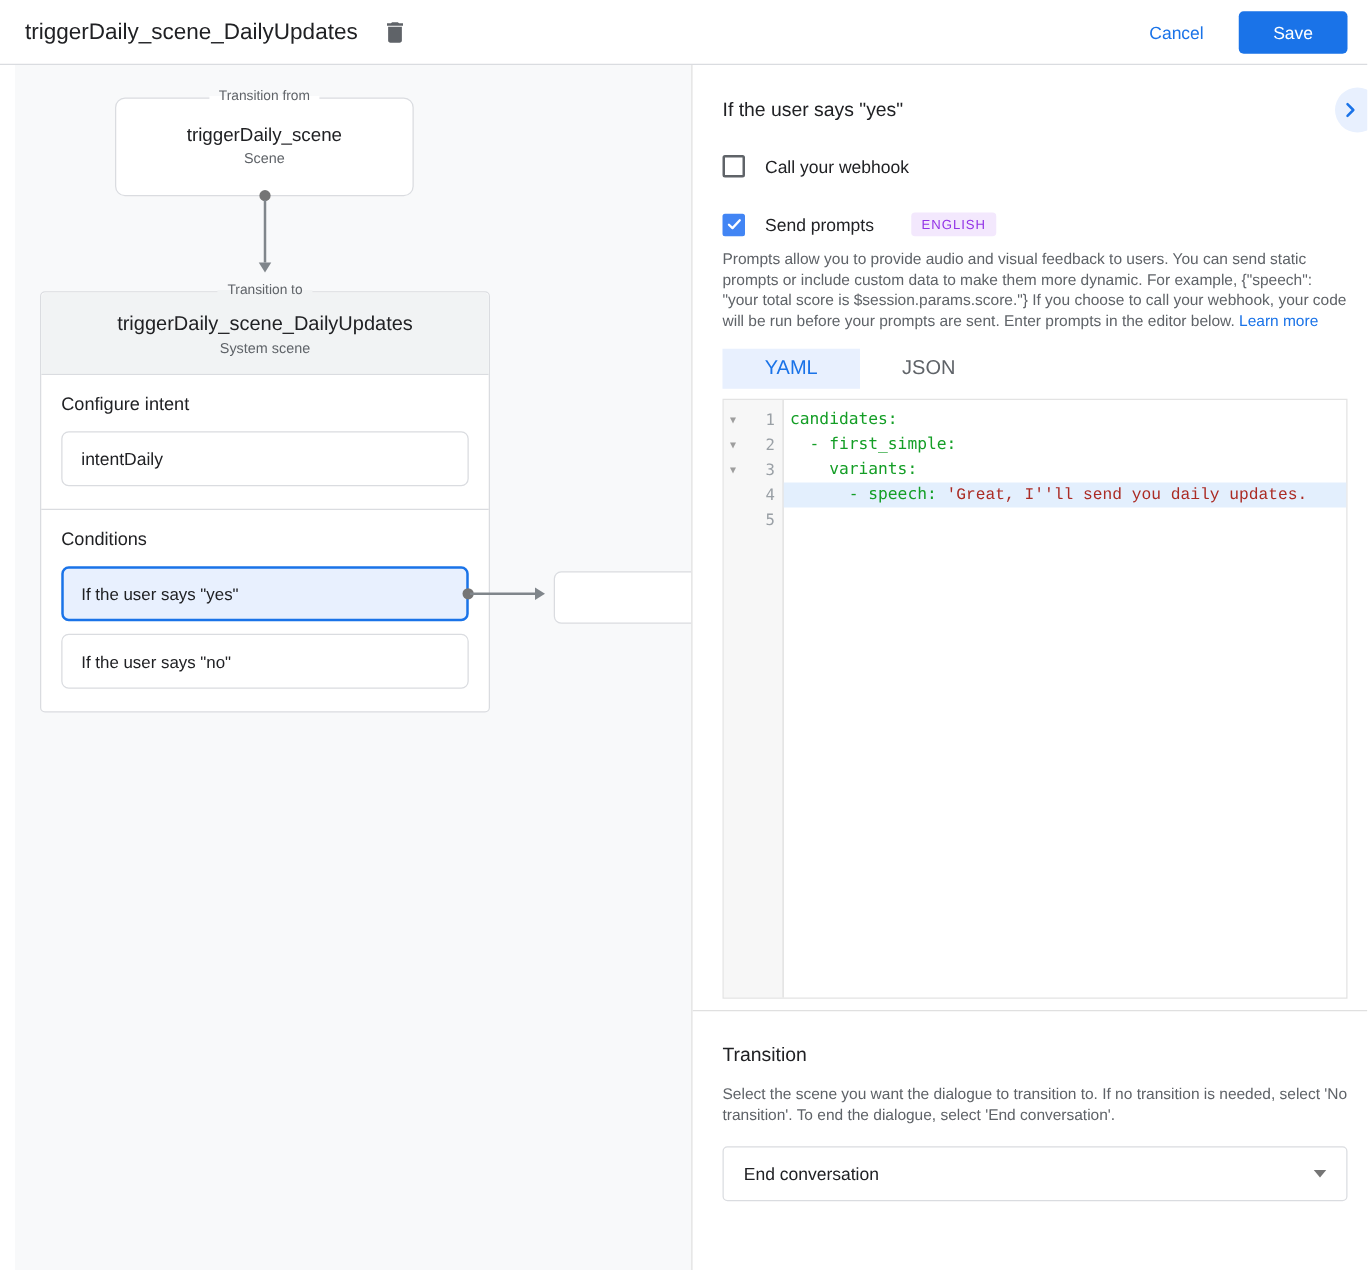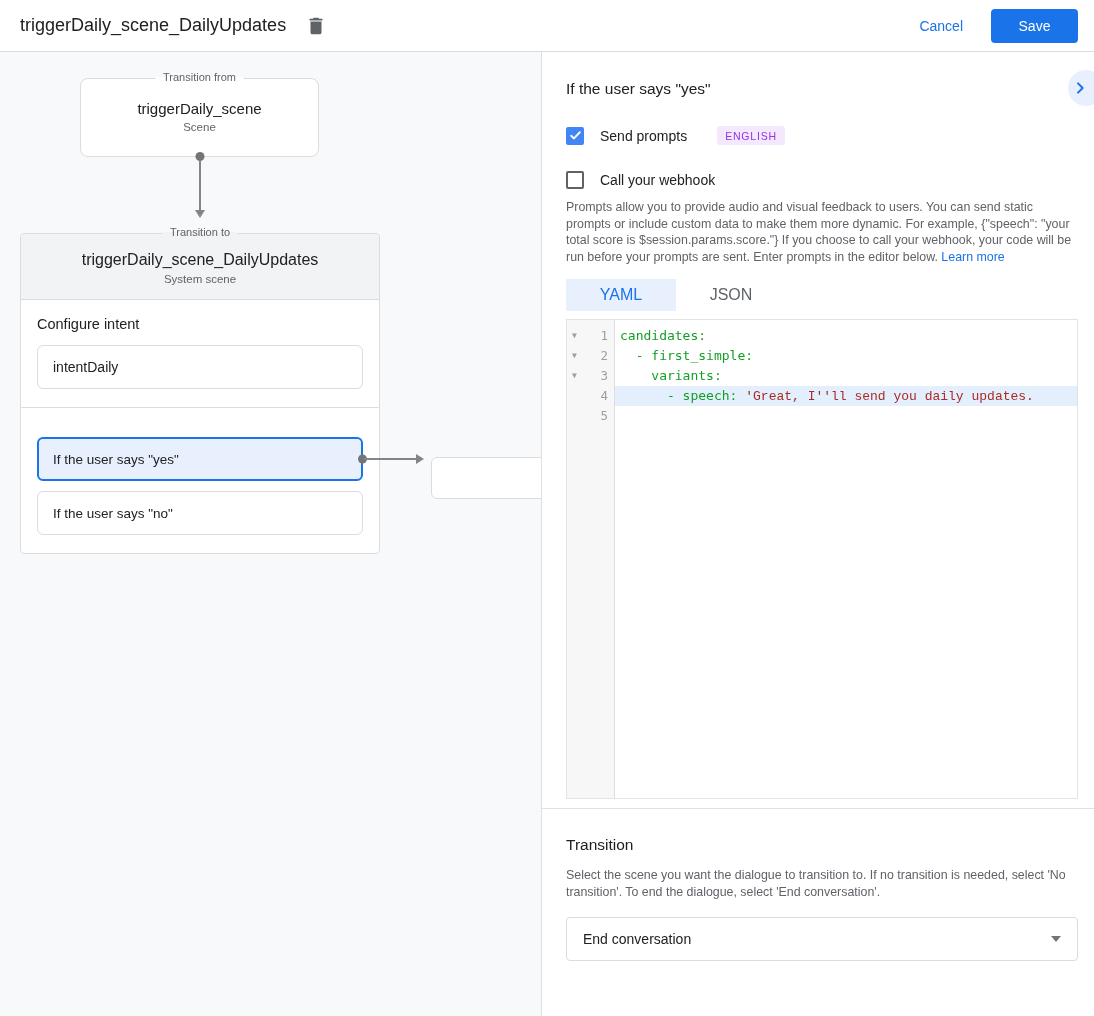--- a/index.html
+++ b/index.html
@@ -13,21 +13,21 @@
   .page-title { font-size:18px; font-weight:400; color:#202124; }
   .icon-btn { background:none; border:none; cursor:pointer; width:28px; height:28px;
     display:flex; align-items:center; justify-content:center; }
   .topbar-right { display:flex; align-items:center; gap:28px; }
   .text-btn { background:none; border:none; color:#1a73e8; font-size:14px; font-weight:500;
     font-family:inherit; cursor:pointer; }
   .primary-btn { background:#1a73e8; color:#fff; border:none; border-radius:4px;
     font-size:14px; font-weight:500; font-family:inherit; width:87px; height:34px; cursor:pointer; }
 
   
-  .content { display:flex; height:964px; }
+  .content { display:flex; height:964px;padding-left:12px; }
   .canvas { width:541px; flex:0 0 541px; position:relative; background:#f8f9fa; }
   .panel { flex:1; background:#fff; border-left:1px solid #e0e0e0; position:relative;
     padding:0 16px 0 24px; overflow:hidden; z-index:2; }
 
   
   .legend { position:absolute; top:-8px; left:50%; transform:translateX(-50%);
     font-size:11px; color:#5f6368; padding:0 8px; white-space:nowrap; }
   .from-box { position:absolute; left:80px; top:26px; width:239px; height:79px;
     background:#fff; border:1px solid #dadce0; border-radius:8px; text-align:center; }
   .from-box .legend { background:linear-gradient(to bottom,#f8f9fa 50%,#ffffff 50%); }
@@ -155,20 +155,21 @@
       <div class="to-header">
         <div class="to-title">triggerDaily_scene_DailyUpdates</div>
         <div class="to-sub">System scene</div>
       </div>
       <div class="card-section">
         <div class="section-label">Configure intent</div>
         <div class="intent-input">intentDaily</div>
       </div>
       <div class="card-divider"></div>
       <div class="card-section">
+        <div class="section-label">Conditions</div>
         <div class="condition first selected">
           <span>If the user says "yes"</span>
           <span class="dot dot-right"></span>
           <span class="h-line"></span>
           <span class="h-head"></span>
         </div>
         <div class="condition">
           <span>If the user says "no"</span>
         </div>
       </div>
@@ -179,35 +180,35 @@
 
   <aside class="panel">
     <button class="chevron-btn">
       <svg width="16" height="16" viewBox="0 0 24 24" fill="none" stroke="#1a73e8" stroke-width="3" stroke-linecap="round" stroke-linejoin="round">
           <path d="M9 5l7 7-7 7"></path>
         </svg>
     </button>
 
     <h2 class="panel-title">If the user says "yes"</h2>
 
+    <div class="check-row row-webhook">
+      <span class="checkbox"></span>
+      <span class="check-label">Call your webhook</span>
+    </div>
+
     <div class="check-row row-prompts">
       <span class="checkbox checked">
         <svg width="13" height="13" viewBox="0 0 24 24" fill="none" stroke="#ffffff" stroke-width="3.4" stroke-linecap="round" stroke-linejoin="round">
             <path d="M4 12.5l5.2 5L20 6"></path>
           </svg>
       </span>
       <span class="check-label">Send prompts</span>
       <span class="lang-badge">ENGLISH</span>
     </div>
 
-    <div class="check-row row-webhook">
-      <span class="checkbox"></span>
-      <span class="check-label">Call your webhook</span>
-    </div>
-
     <p class="prompts-desc"><span>Prompts allow you to provide audio and visual feedback to users. You can send static prompts or include custom data to make them more dynamic. For example, {"speech": "your total score is $session.params.score."} If you choose to call your webhook, your code will be run before your prompts are sent. Enter prompts in the editor below. </span><a class="learn-more">Learn more</a></p>
 
     <div class="tabs">
       <div class="tab active">YAML</div>
       <div class="tab">JSON</div>
     </div>
 
     <div class="editor">
       <div class="ed-row">
         <span class="fold">▼</span>

